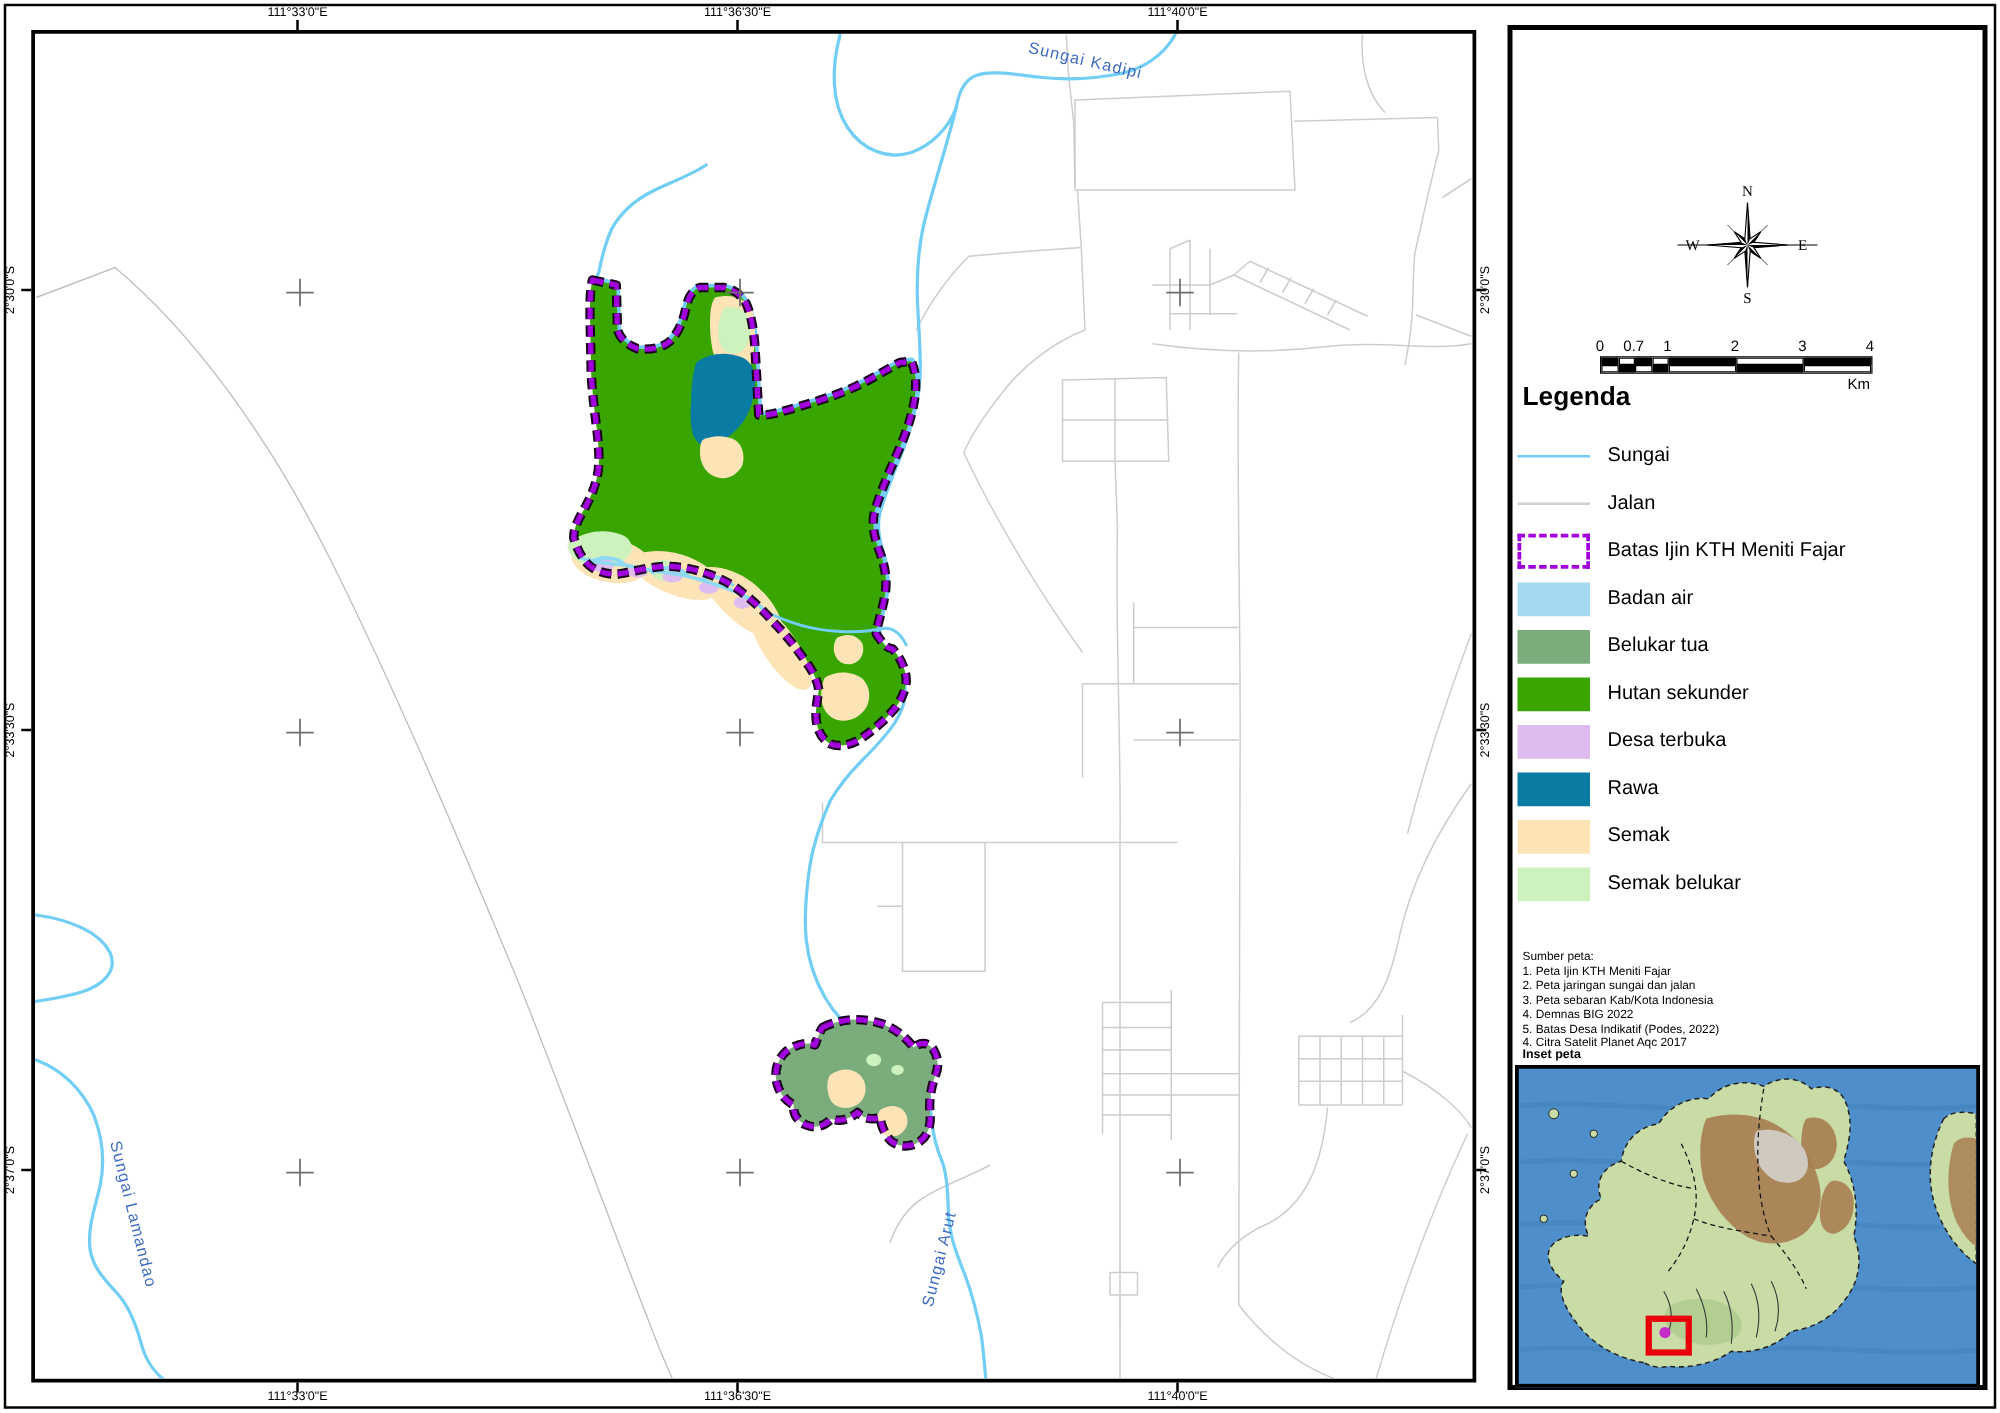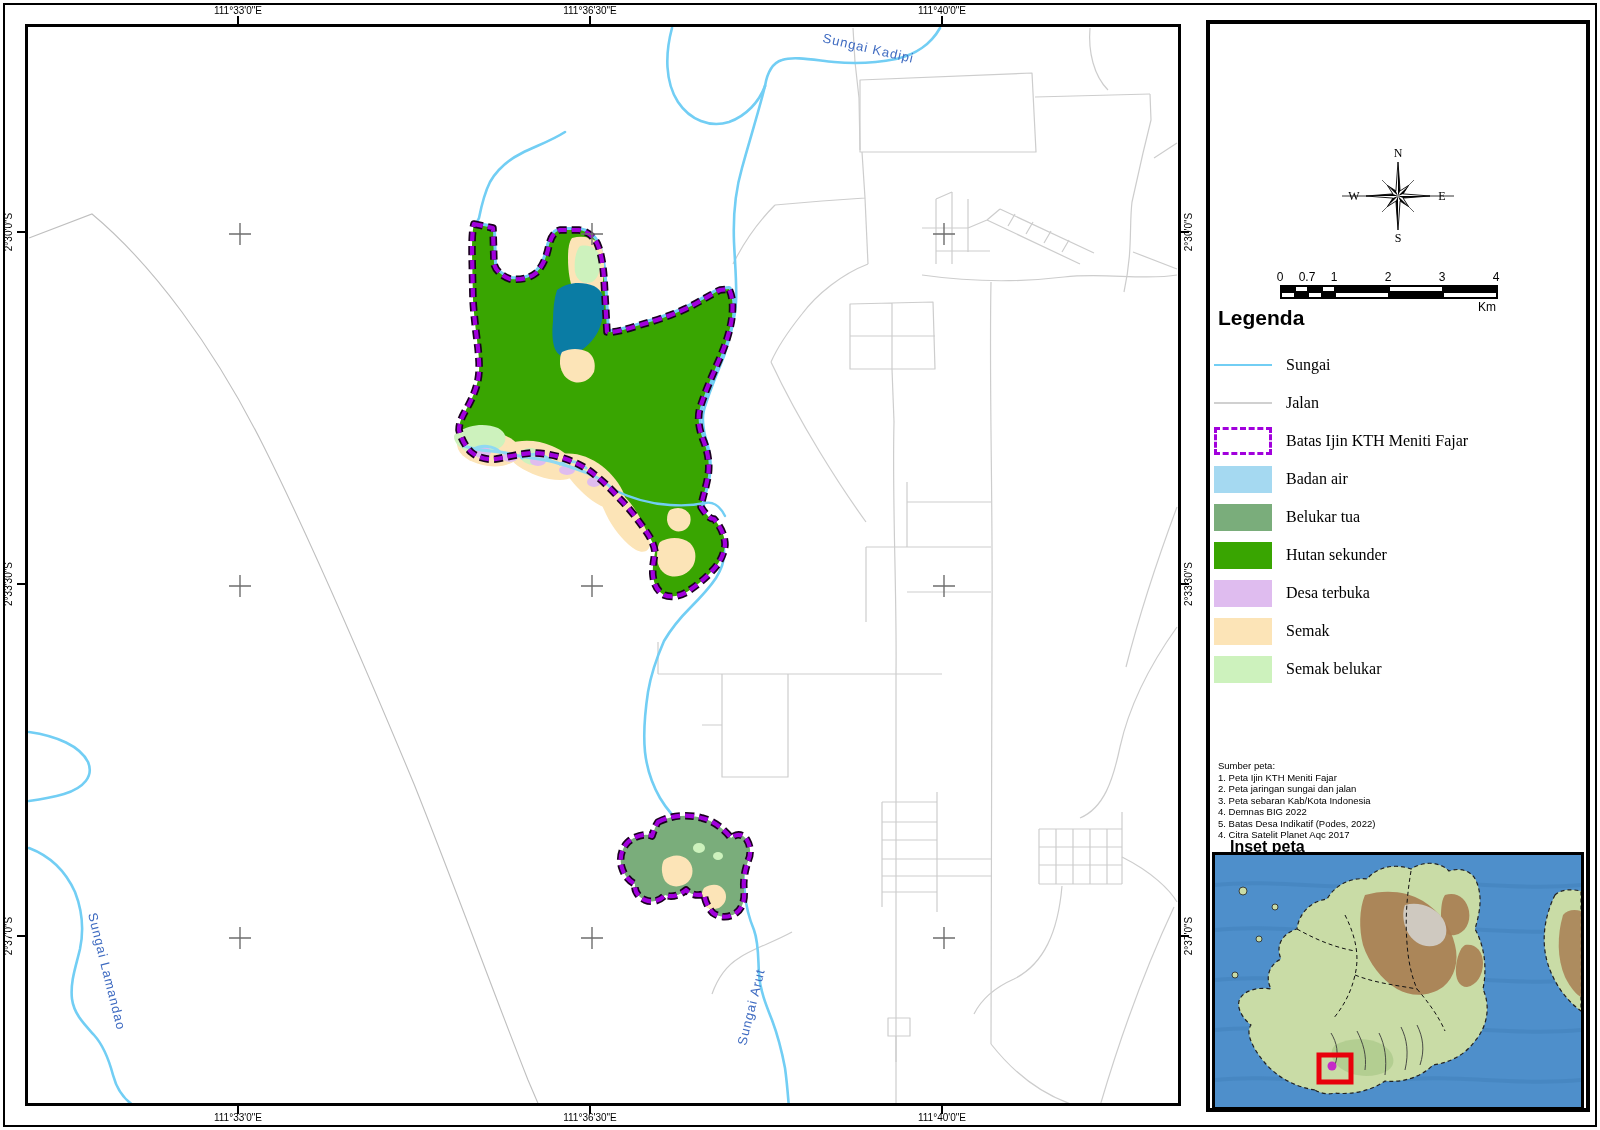--- a/index.html
+++ b/index.html
@@ -21,29 +21,29 @@
   .compass{position:absolute;top:122px;left:50%;transform:translateX(-50%);}
   .scale-text{position:absolute;top:222px;left:0;width:100%;text-align:center;font-size:21px;}
   .scalebar{position:absolute;top:246px;left:70px;width:216px;}
   .sb-labels{position:relative;height:15px;font-size:12px;}
   .sb-labels span{position:absolute;transform:translateX(-50%);}
   .sb-bar{width:216px;height:12px;border:1px solid #000;box-sizing:content-box;}
   .sb-row{display:flex;height:6px;}
   .sb-cell{height:6px;box-sizing:border-box;}
   .sb-unit{text-align:right;font-size:12px;margin-top:1px;}
   .legend-heading{position:absolute;top:282px;left:8px;font-size:21px;font-weight:bold;}
-  .legend-items{position:absolute;top:322px;left:4px;right:4px;font-family:Liberation Serif, serif;}
+  .legend-items{position:absolute;top:322px;left:4px;right:4px;}
   .legend-row{display:flex;align-items:center;height:38px;}
   .sym{width:58px;margin-right:14px;flex:none;display:flex;align-items:center;justify-content:center;}
   .sym-fill{width:58px;height:27px;}
   .sym-line{width:58px;height:2px;}
   .sym-dash{width:52px;height:22px;border:3px dashed #A100DC;background:#fff;}
   .legend-label{font-size:16px;}
   .sources{position:absolute;top:736px;left:8px;font-size:9.5px;line-height:11.5px;}
-  .inset-heading{position:absolute;top:814px;left:8px;font-size:16px;font-weight:bold;margin-left:12px;}
+  .inset-heading{position:absolute;top:814px;left:8px;font-size:10px;font-weight:bold;}
   .inset-map{position:absolute;top:828px;left:2px;width:366px;height:252px;border:3px solid #000;
              box-sizing:content-box;overflow:hidden;background:#4E8FCB;}
 </style>
 </head>
 <body>
 
 <div class="page">
   <div class="outer-border"></div>
 
   <div class="map-frame">
@@ -292,20 +292,26 @@
           <div class="sym">
             <div class="sym-fill" style="background: rgb(57, 165, 1);"></div>
           </div>
           <span class="legend-label">Hutan sekunder</span>
         </div>
         <div class="legend-row">
           <div class="sym">
             <div class="sym-fill" style="background: rgb(223, 188, 239);"></div>
           </div>
           <span class="legend-label">Desa terbuka</span>
+        </div>
+        <div class="legend-row">
+          <div class="sym">
+            <div class="sym-fill" style="background: rgb(10, 124, 164);"></div>
+          </div>
+          <span class="legend-label">Rawa</span>
         </div>
         <div class="legend-row">
           <div class="sym">
             <div class="sym-fill" style="background: rgb(252, 228, 183);"></div>
           </div>
           <span class="legend-label">Semak</span>
         </div>
         <div class="legend-row">
           <div class="sym">
             <div class="sym-fill" style="background: rgb(205, 242, 189);"></div>

